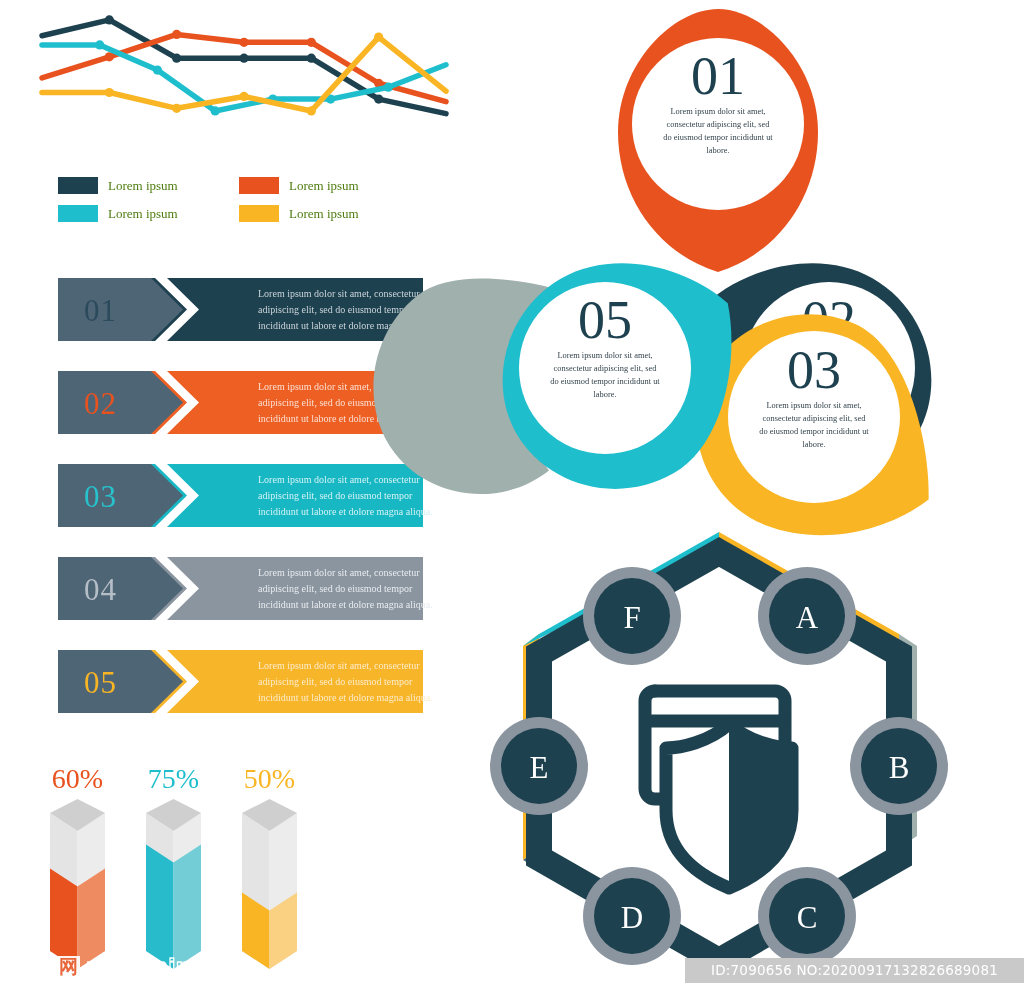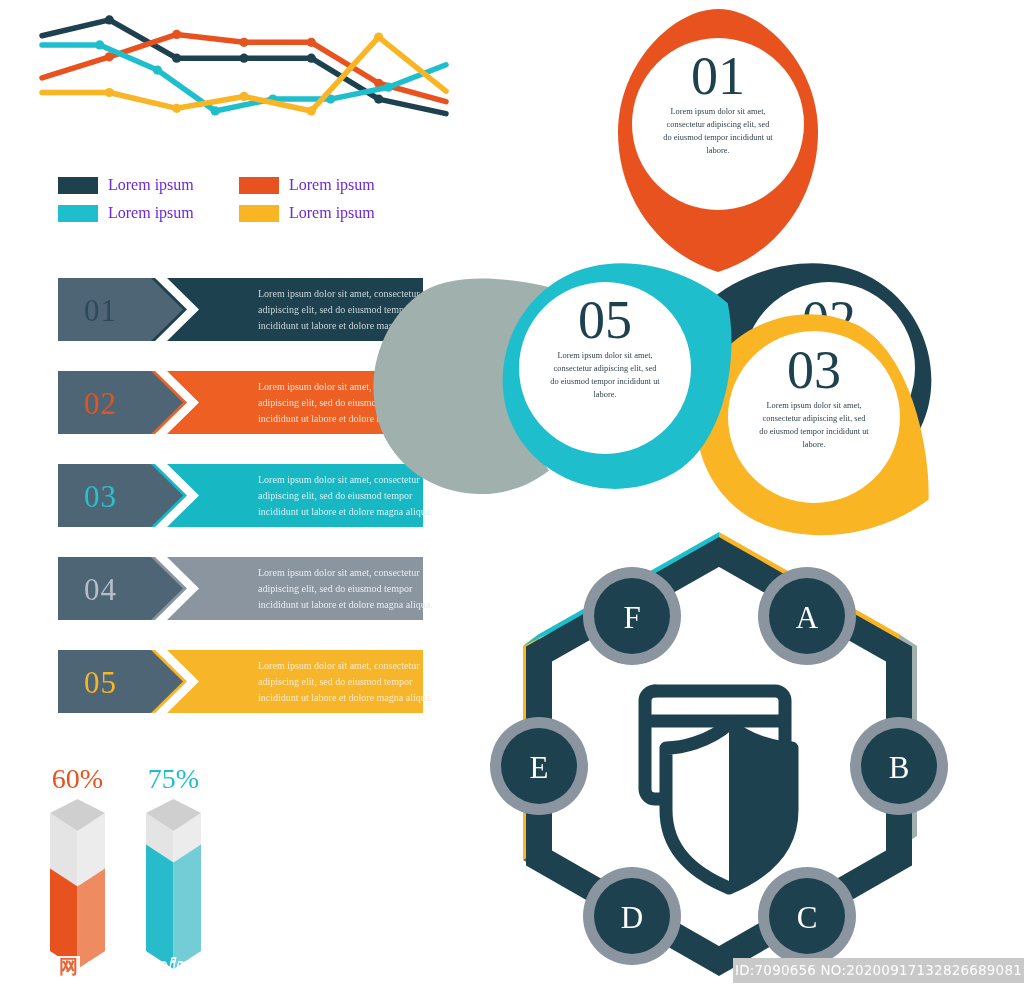--- a/index.html
+++ b/index.html
@@ -11,21 +11,21 @@
   .abs{position:absolute;}
   svg{display:block;overflow:visible;}
 
   
   #line-chart{left:0;top:0;width:460px;height:160px;}
   .legend-wrap{position:absolute;left:58px;top:172px;width:340px;height:54px;
     display:grid;grid-template-columns:1fr 1fr;grid-template-rows:1fr 1fr;
     column-gap:22px;row-gap:2px;}
   .legend-item{display:flex;align-items:center;gap:10px;}
   .legend-sw{width:40px;height:17px;flex:0 0 auto;}
-  .legend-tx{font-size:16px;color:#6d28d9;line-height:1;white-space:nowrap;}
+  .legend-tx{font-size:13px;color:#4d7c0f;line-height:1;white-space:nowrap;}
 
   
   .banners{position:absolute;left:58px;top:278px;width:365px;}
   .banner-row{position:relative;height:63px;margin-bottom:30px;}
   .banner-row svg{position:absolute;left:0;top:0;}
   .banner-num{position:absolute;left:26px;top:50%;transform:translateY(-50%);
     font-size:31px;letter-spacing:1px;line-height:1;}
   .banner-txt{position:absolute;left:200px;top:50%;transform:translateY(-50%);
     width:175px;font-size:10px;line-height:1.62;}
 
@@ -48,25 +48,25 @@
   .badge-l{font-family:"Liberation Serif", serif;font-size:31px;fill:#ffffff;
     text-anchor:middle;dominant-baseline:central;}
 
   
   #wm-left{left:2px;top:949px;height:36px;display:flex;align-items:center;gap:7px;}
   .wm-ch{font-family:"DejaVu Sans", sans-serif;font-size:24px;font-weight:bold;
     color:transparent;-webkit-text-stroke:1.4px rgba(255,255,255,.93);
     line-height:1;opacity:.95;}
   .wm-box{background:rgba(255,255,255,.93);color:#e8663a;font-weight:bold;
     font-family:"DejaVu Sans", sans-serif;font-size:19px;padding:0 2px;line-height:1.12;}
-  .wm-url{font-family:"DejaVu Sans", sans-serif;font-style:italic;font-weight:bold;
+  .wm-url{font-family:"DejaVu Sans", sans-serif;font-weight:bold;
     font-size:21px;color:transparent;-webkit-text-stroke:1.3px rgba(255,255,255,.95);
     letter-spacing:.3px;}
   #wm-right{right:0;top:958px;background:#c9c9c9;color:#ffffff;
-    font-family:"DejaVu Sans", sans-serif;font-size:13.5px;padding:4px 2px 5px;
+    font-family:"DejaVu Sans", sans-serif;font-size:13.5px;padding:4px 26px 5px;
     letter-spacing:.2px;white-space:nowrap;}
 </style>
 </head>
 <body>
 
 <div class="abs" id="line-chart">
   <svg width="460" height="160" viewBox="0 0 460 160">
     <g id="chart-series">
         <polyline points="42,35.72 109.33333333333333,19.879999999999995 176.66666666666666,58.16 244,58.16 311.3333333333333,58.16 378.6666666666667,99.08 446,113.6" fill="none" stroke="#1e414f" stroke-width="5.5" stroke-linecap="round" stroke-linejoin="round"></polyline>
         <circle cx="109.33333333333333" cy="19.879999999999995" r="4.6" fill="#1e414f"></circle>
@@ -198,20 +198,35 @@
       <clipPath id="clip-bar-2">
           <path d="M0 14 L27.5 32 L55 14 L55 152 L27.5 170 L0 152 Z"></path>
         </clipPath>
       <g clip-path="url(#clip-bar-2)">
         <path d="M0 45.6 L27.5 63.6 L27.5 190 L0 190 Z" fill="#27bbcb"></path>
         <path d="M55 45.6 L27.5 63.6 L27.5 190 L55 190 Z" fill="#72cdd7"></path>
       </g>
     </svg>
   </div>
 
+  <div class="bar-col">
+    <div class="bar-pct" style="color:#f9b524">50%</div>
+    <svg width="55" height="190" viewBox="0 0 55 190">
+      <path d="M0 14 L27.5 32 L27.5 170 L0 152 Z" fill="#e4e4e4"></path>
+      <path d="M55 14 L27.5 32 L27.5 170 L55 152 Z" fill="#ececec"></path>
+      <path d="M0 14 L27.5 0 L55 14 L27.5 32 Z" fill="#cfcfcf"></path>
+      <clipPath id="clip-bar-3">
+          <path d="M0 14 L27.5 32 L55 14 L55 152 L27.5 170 L0 152 Z"></path>
+        </clipPath>
+      <g clip-path="url(#clip-bar-3)">
+        <path d="M0 93.6 L27.5 111.6 L27.5 190 L0 190 Z" fill="#f9b524"></path>
+        <path d="M55 93.6 L27.5 111.6 L27.5 190 L55 190 Z" fill="#fad083"></path>
+      </g>
+    </svg>
+  </div>
 
 </div>
 
 <div class="abs" id="petals">
   <svg width="587" height="525" viewBox="0 0 587 525">
 
     <g>
       <path d="M281 276 C 222 258 181 202 181 136 C 181 68 236 13 281 13 C 326 13 381 68 381 136 C 381 202 340 258 281 276 Z" fill="#e8521f"></path>
       <circle cx="281" cy="128" r="86" fill="#ffffff"></circle>
       <text class="petal-num" x="281" y="98">01</text>

